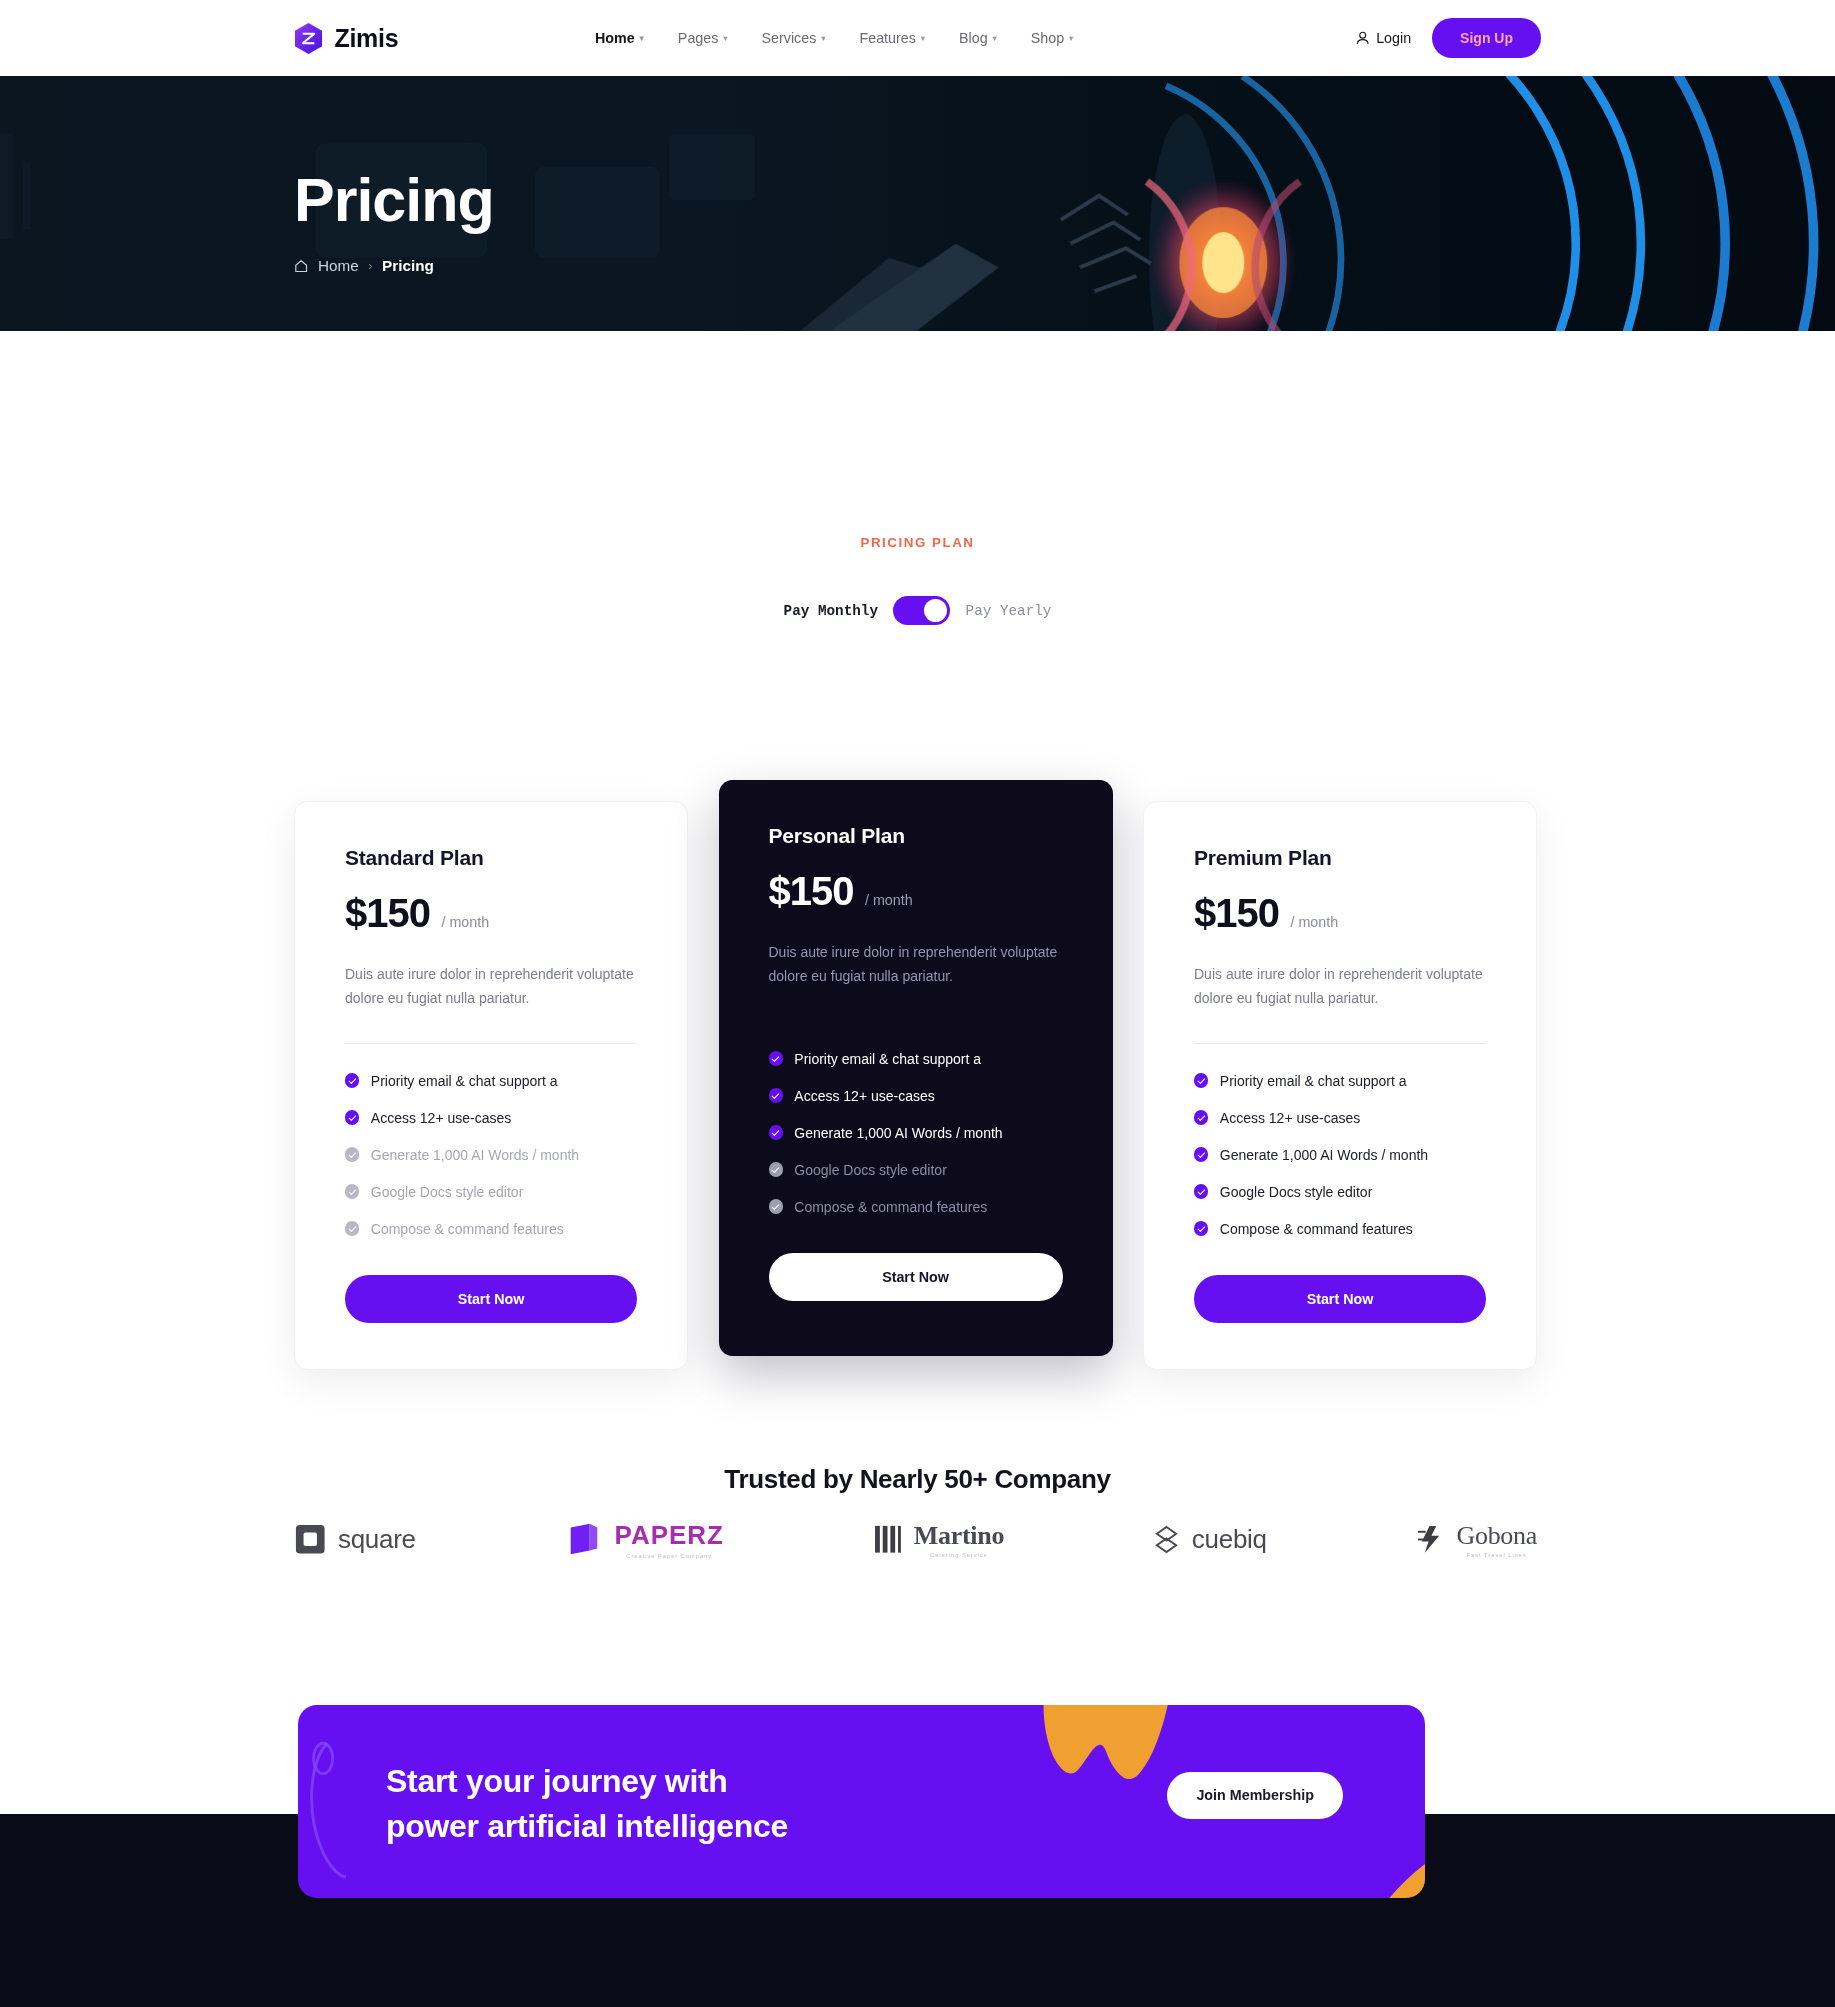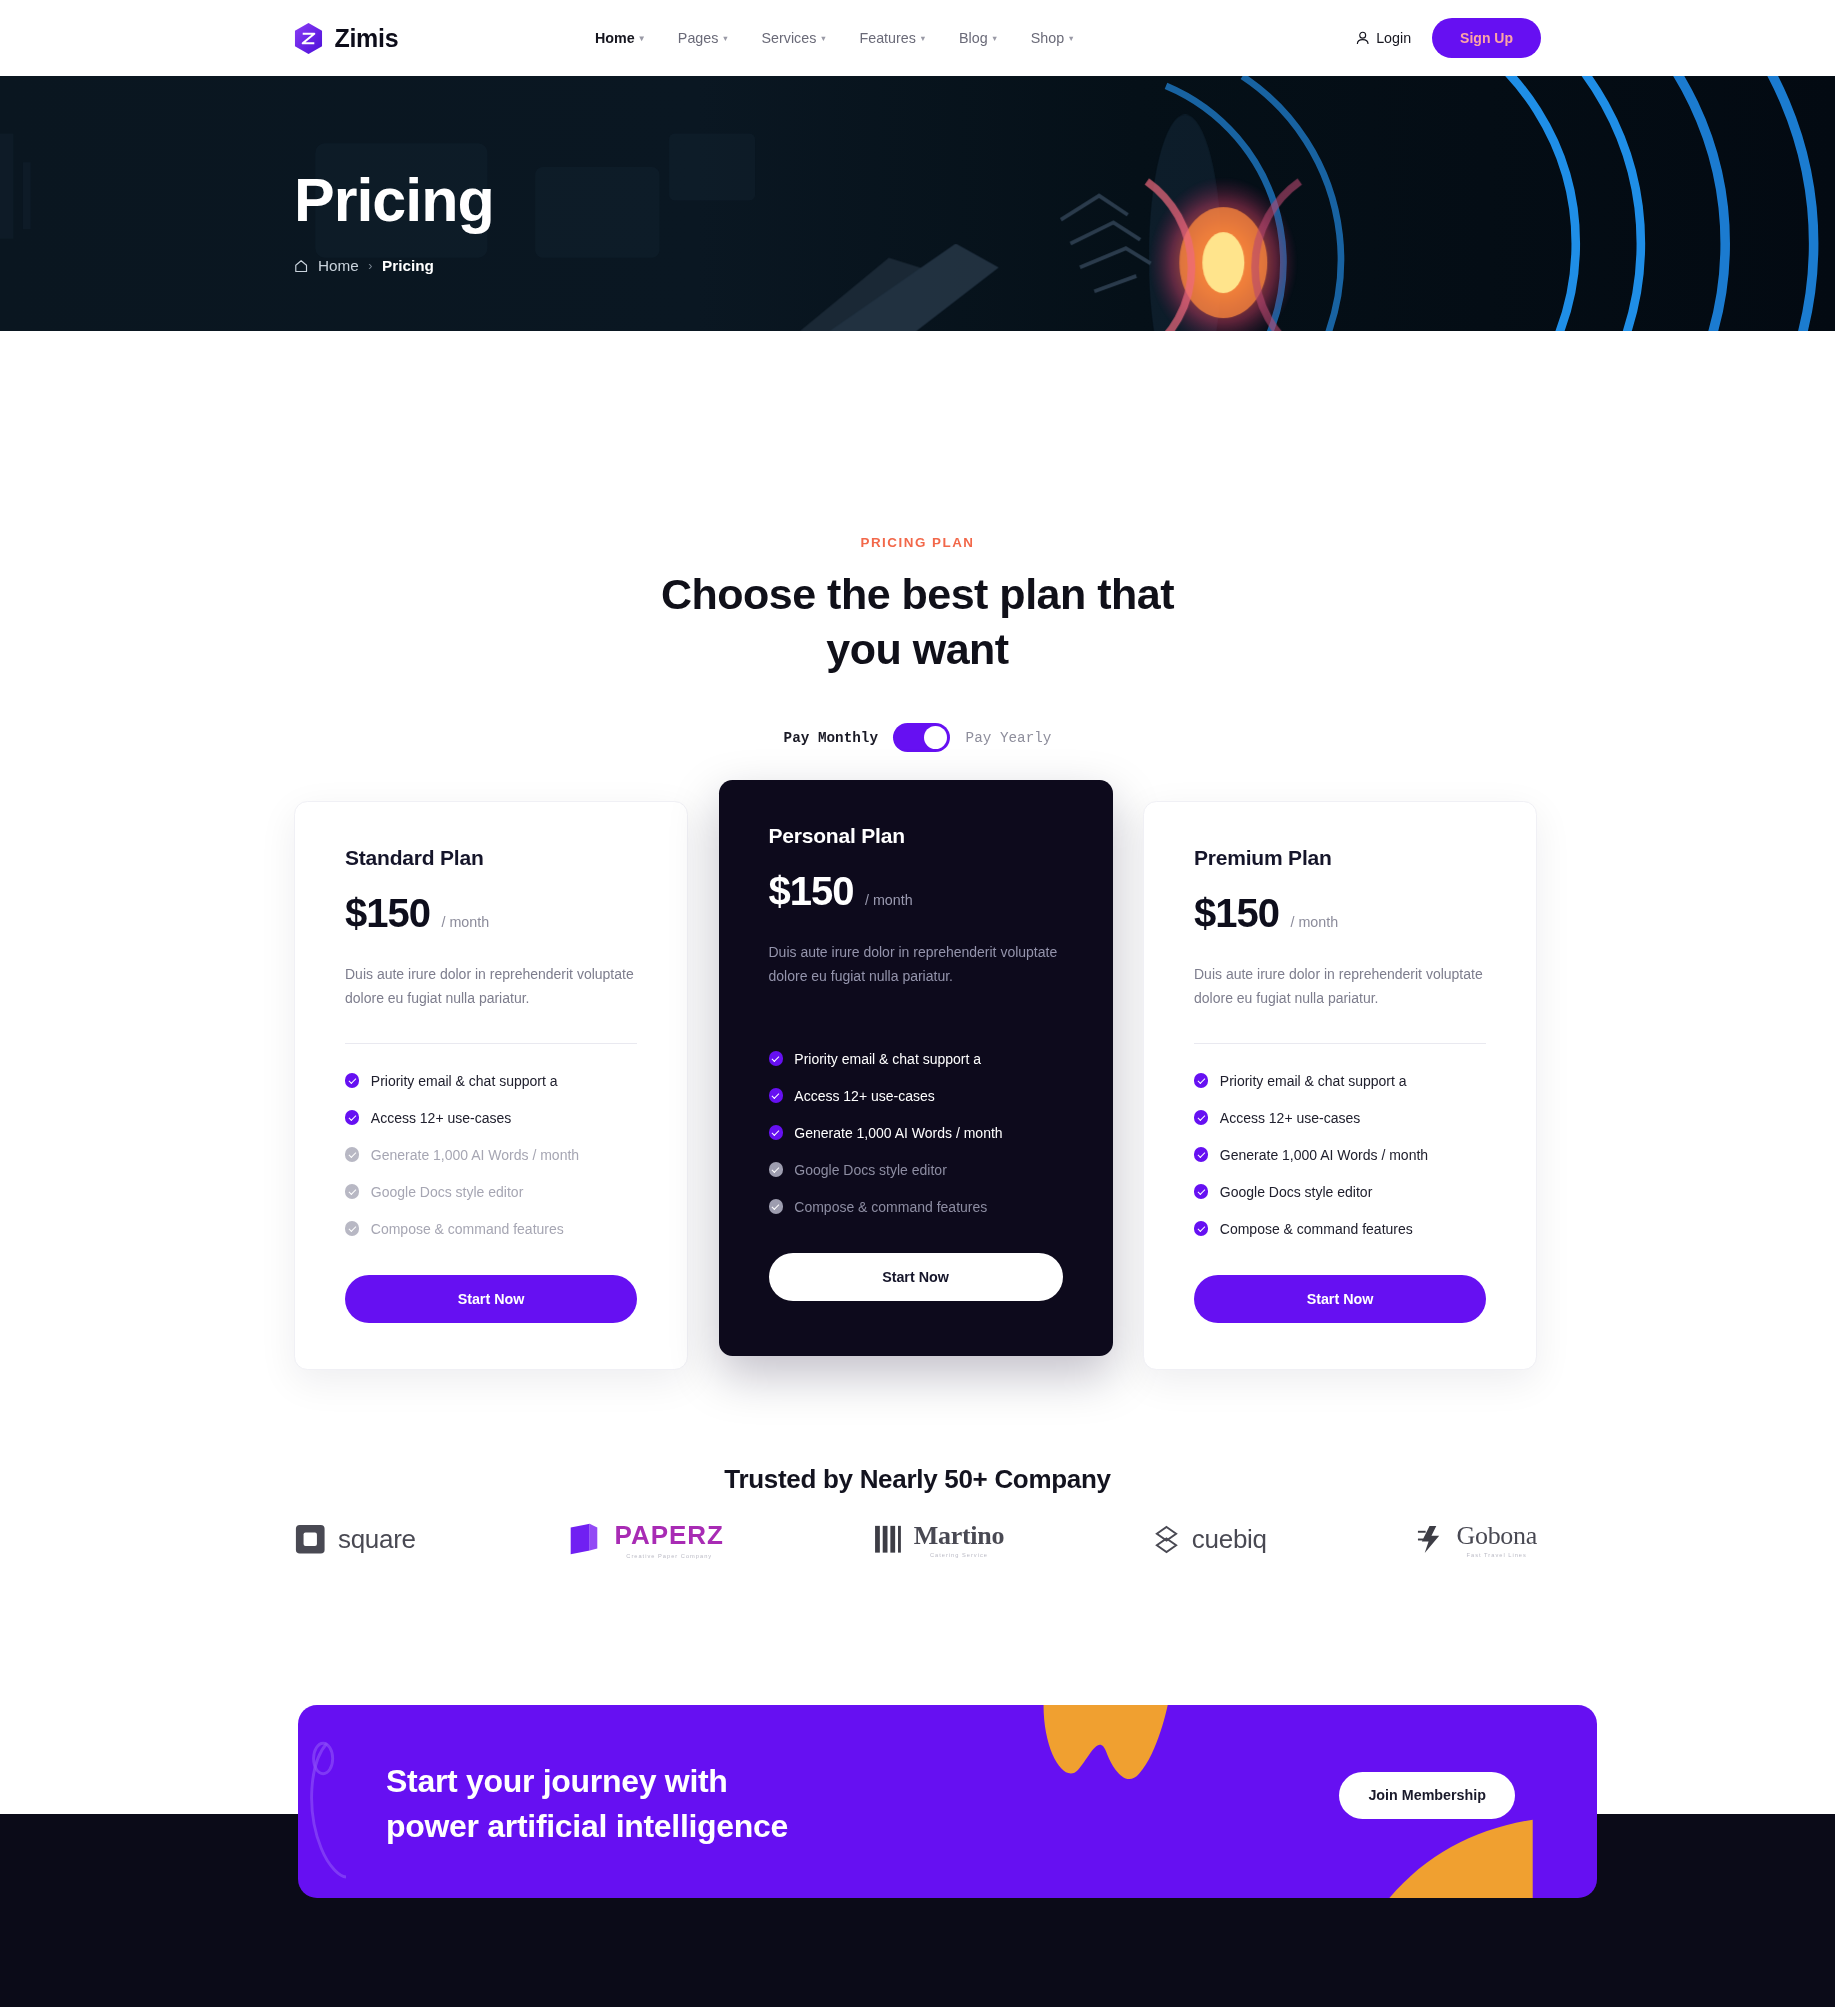--- a/index.html
+++ b/index.html
@@ -144,21 +144,21 @@
   .logo-stack { display: flex; flex-direction: column; }
 
   
   .footer-dark {
     position: absolute; top: 1814px; left: 0; width: 1835px; height: 193px;
     background: #0b0b18;
   }
 
   
   .banner {
-    position: absolute; top: 1705px; left: 298px; width: 1299px; height: 193px;
+    position: absolute; top: 1705px; left: 298px; width: 1127px; height: 193px;
     background: #6610f2; border-radius: 19px; overflow: hidden; z-index: 10;
   }
   .banner-txt {
     position: absolute; left: 88px; top: 54px;
     font-size: 32px; font-weight: 700; color: #ffffff; line-height: 1.42; letter-spacing: -0.3px;
   }
   .join-btn {
     position: absolute; right: 82px; top: 67px;
     background: #ffffff; color: #1a1a2b; border: none; border-radius: 25px;
     padding: 15.3px 29px; font-size: 14.3px; font-weight: 600; cursor: pointer;
@@ -301,24 +301,20 @@
         </svg>
         <span>Home</span>
         <span class="sep">›</span>
         <span class="cur">Pricing</span>
       </div>
     </div>
   </div>
 
   <div class="pricing">
     <div class="eyebrow">PRICING PLAN</div>
-    <div class="sec-title">
-      <span>Choose the best plan that</span><br>
-      <span>you want</span>
-    </div>
     <div class="toggle-row">
       <span class="toggle-label">Pay Monthly</span>
       <span class="switch">
         <span class="knob"></span>
       </span>
       <span class="toggle-label off">Pay Yearly</span>
     </div>
   </div>
 
   <div class="cards">

